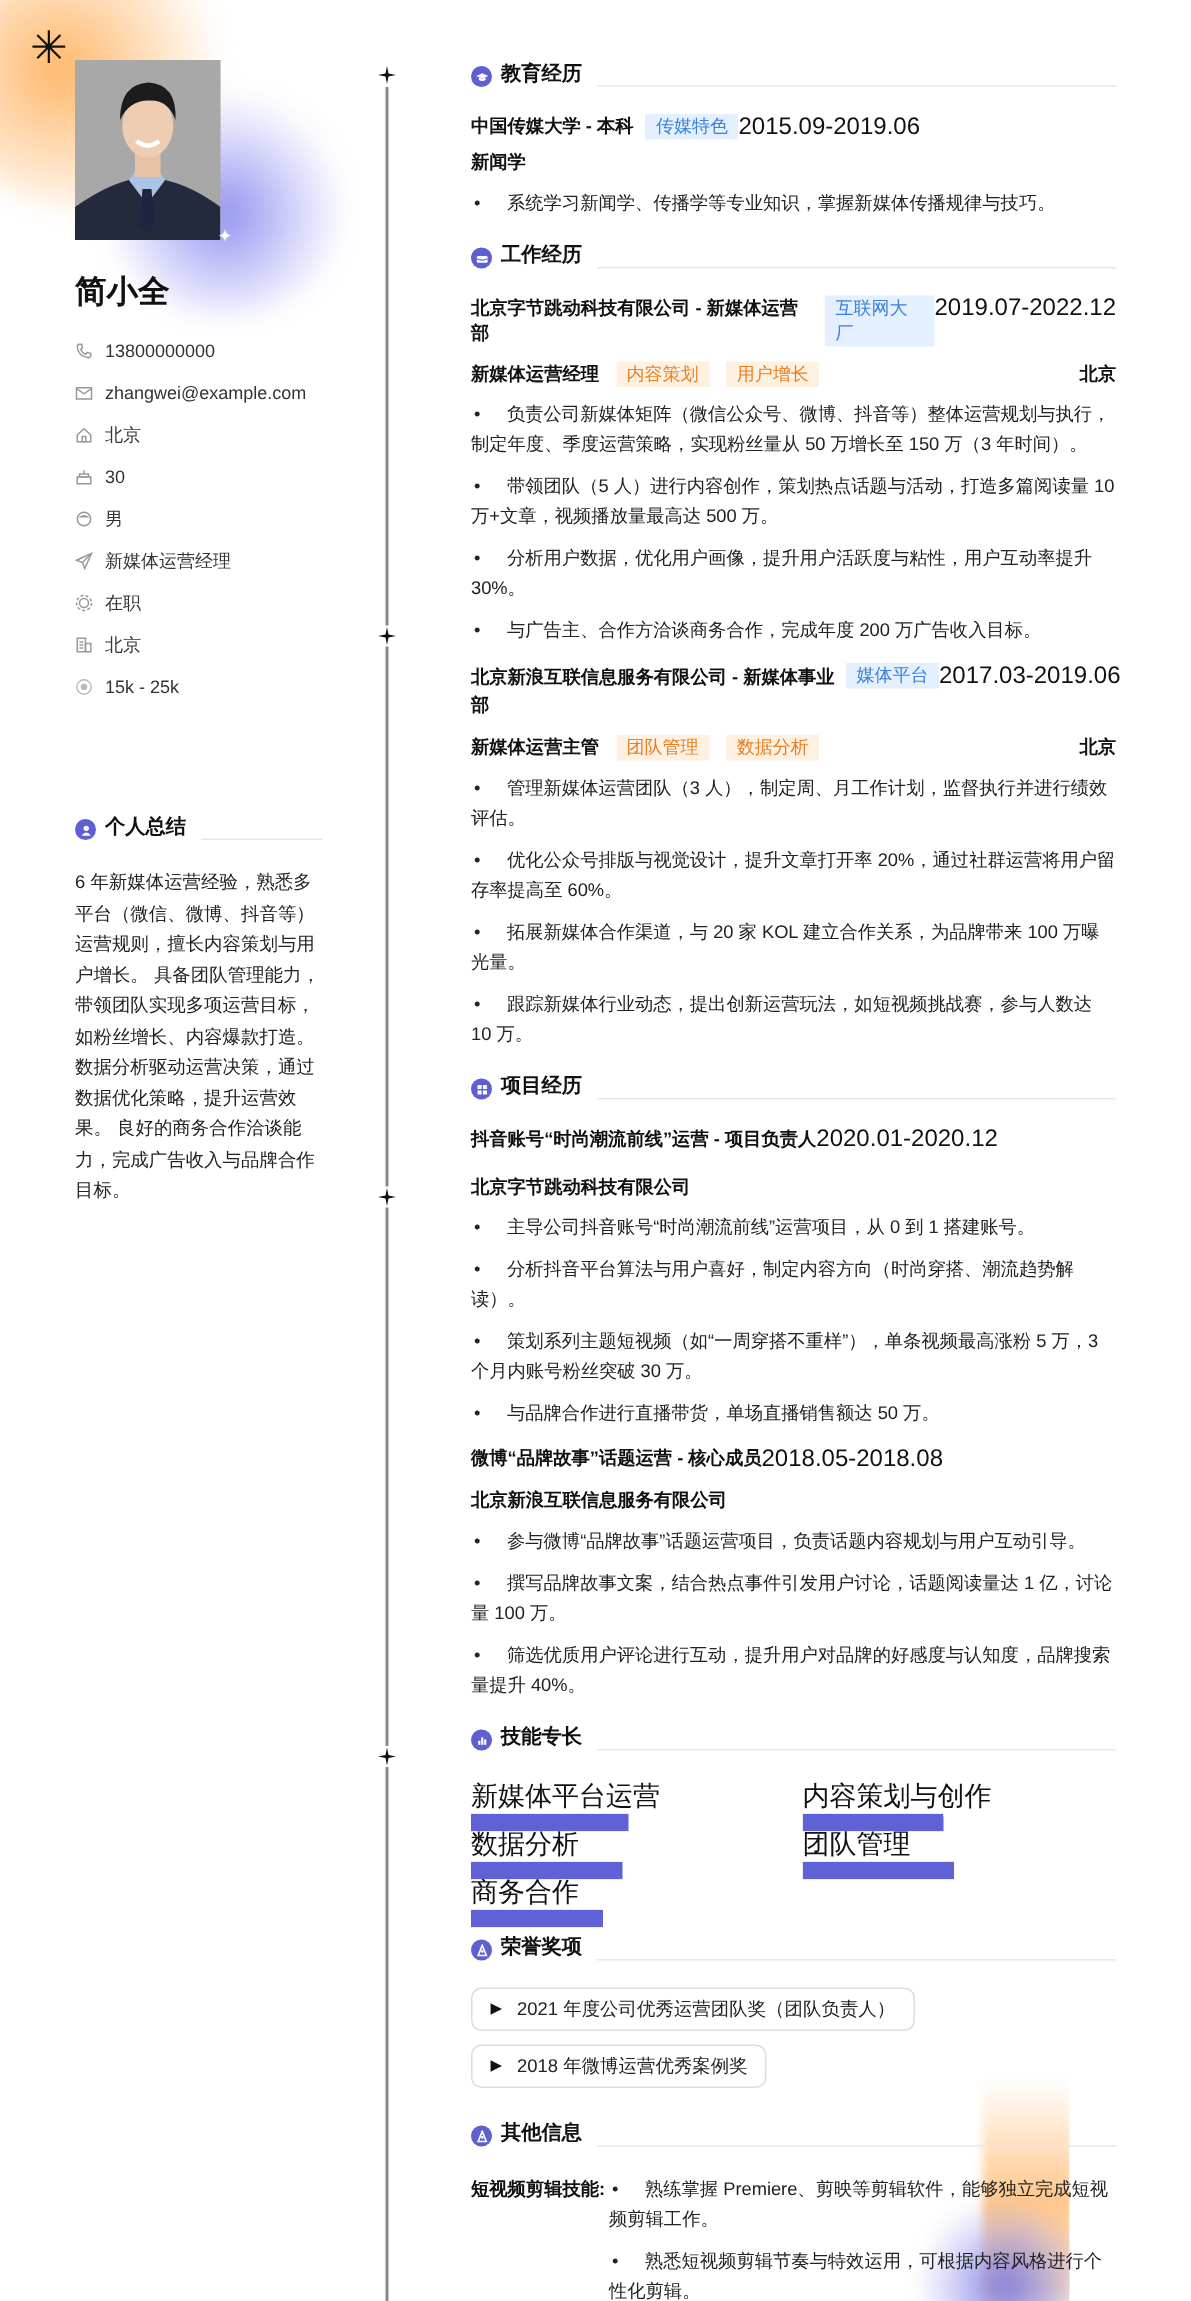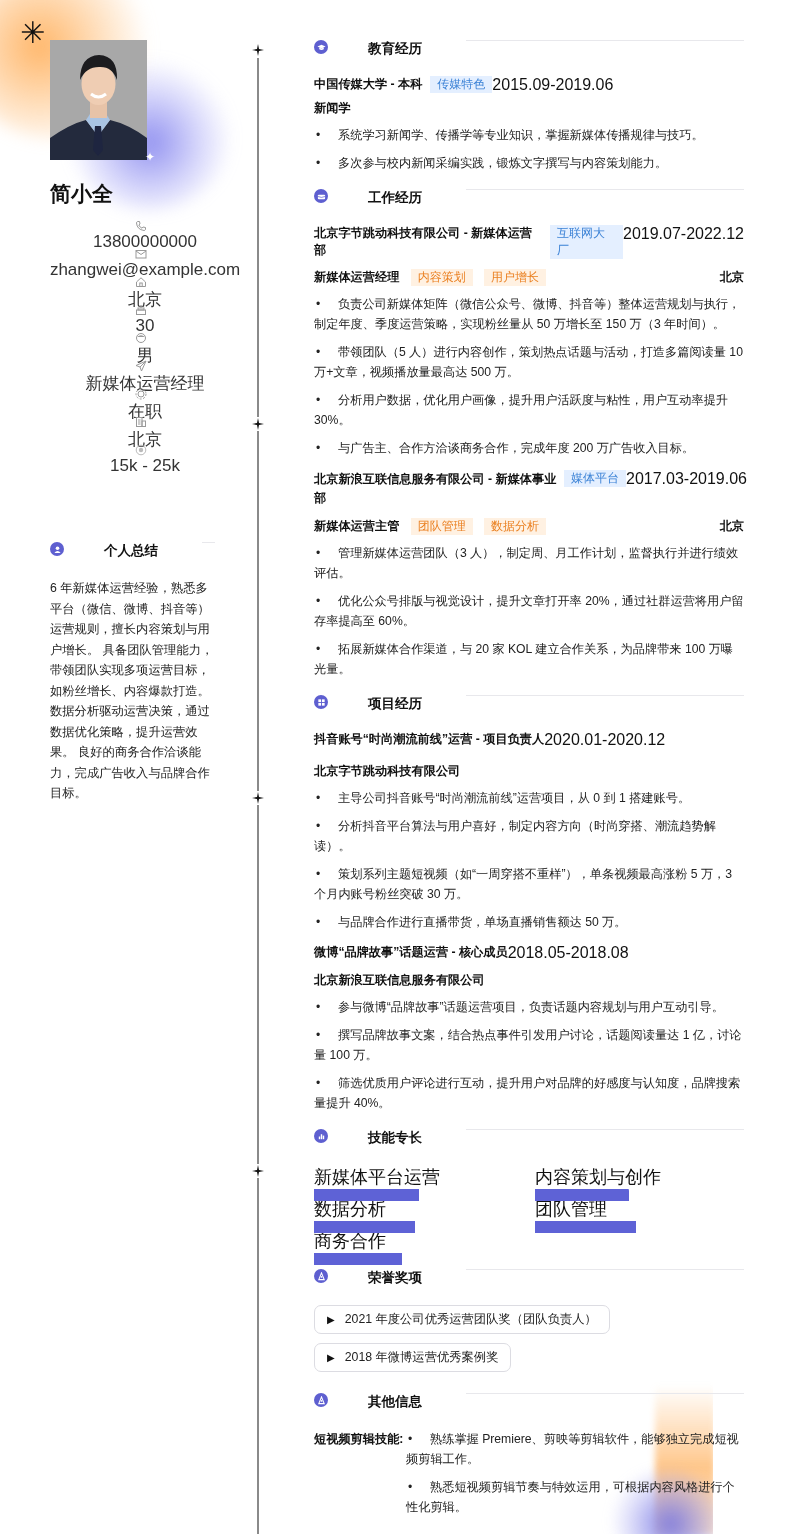--- a/index.html
+++ b/index.html
@@ -18,26 +18,26 @@
   .br-clip .blob-br-orange { left: 55px; top: 5px; }
   .br-clip .blob-br-purple { left: 10px; top: 90px; }
 
   .asterisk { position: absolute; left: 20px; top: 20px; font-size: 30px; line-height: 26px; color: #111; font-weight: bold; }
   .avatar { position: absolute; left: 50px; top: 40px; width: 97px; height: 120px; background: #a9a9a9; overflow: hidden; }
   .sparkle-small { position: absolute; left: 145px; top: 150px; color: #fff; font-size: 12px; }
 
   .name { position: absolute; left: 50px; top: 180px; font-size: 21px; font-weight: bold; color: #111; }
 
   .info-list { position: absolute; left: 50px; top: 220px; width: 190px; }
-  .info-item { display: flex; align-items: center; height: 28px; font-size: 17px; color: #333; flex-direction: column; }
+  .info-item { display: flex; align-items: center; height: 28px; font-size: 12px; color: #333; }
   .info-icon { width: 12px; height: 12px; margin-right: 8px; color: #999; display: inline-flex; align-items: center; justify-content: center; }
   .info-icon svg { width: 12px; height: 12px; }
 
   .summary { position: absolute; left: 50px; top: 542px; width: 165px; }
-  .sec-head { display: flex; align-items: flex-start; gap: 34px; }
+  .sec-head { display: flex; align-items: flex-end; }
   .sec-icon { width: 14px; height: 14px; border-radius: 50%; background: #5e5fd0; margin-right: 6px; display: inline-flex; align-items: center; justify-content: center; flex-shrink: 0; }
   .sec-icon svg { width: 9px; height: 9px; }
   .sec-title { font-size: 13.5px; font-weight: bold; color: #111; white-space: nowrap; }
   .sec-line { flex: 1; height: 1px; background: #e8e8ec; margin-left: 10px; }
   .summary-text { margin-top: 18px; font-size: 12.3px; line-height: 20.5px; color: #222; }
 
   .timeline { position: absolute; left: 257px; top: 58px; width: 2px; height: 1476px; background: #8a8a8a; }
   .tl-star { position: absolute; left: 251px; width: 14px; height: 14px; background: #fff; display: flex; align-items: center; justify-content: center; }
   .tl-star svg { width: 12px; height: 12px; }
 
@@ -234,21 +234,20 @@
         <span>中国传媒大学 - 本科</span>
         <span class="tag-blue">传媒特色</span>
       </div>
       <span class="date">2015.09-2019.06</span>
     </div>
     <div class="sub" style="margin-top:6px">
         <span>新闻学</span>
       </div>
     <ul class="bul" style="margin-top:8px">
       <li>系统学习新闻学、传播学等专业知识，掌握新媒体传播规律与技巧。</li>
-      <li>多次参与校内新闻采编实践，锻炼文字撰写与内容策划能力。</li>
     </ul>
   </div>
 
   <div class="section" style="margin-top:16px">
     <div class="sec-head">
       <span class="sec-icon">
           <svg viewBox="0 0 10 10">
             <rect x="1" y="3" width="8" height="5" rx="1" fill="#fff"></rect>
             <path d="M1 5 Q5 7 9 5" stroke="#5e5fd0" stroke-width="0.8" fill="none"></path>
           </svg>
@@ -291,20 +290,21 @@
         <span>新媒体运营主管</span>
         <span class="tag-orange">团队管理</span>
         <span class="tag-orange">数据分析</span>
       </div>
       <span>北京</span>
     </div>
     <ul class="bul" style="margin-top:8px">
       <li>管理新媒体运营团队（3 人），制定周、月工作计划，监督执行并进行绩效评估。</li>
       <li>优化公众号排版与视觉设计，提升文章打开率 20%，通过社群运营将用户留存率提高至 60%。</li>
       <li>拓展新媒体合作渠道，与 20 家 KOL 建立合作关系，为品牌带来 100 万曝光量。</li>
+      <li>跟踪新媒体行业动态，提出创新运营玩法，如短视频挑战赛，参与人数达 10 万。</li>
     </ul>
   </div>
 
   <div class="section" style="margin-top:16px">
     <div class="sec-head">
       <span class="sec-icon">
           <svg viewBox="0 0 10 10">
             <rect x="1.5" y="1.5" width="3" height="3" fill="#fff"></rect>
             <rect x="5.5" y="1.5" width="3" height="3" fill="#fff"></rect>
             <rect x="1.5" y="5.5" width="3" height="3" fill="#fff"></rect>

